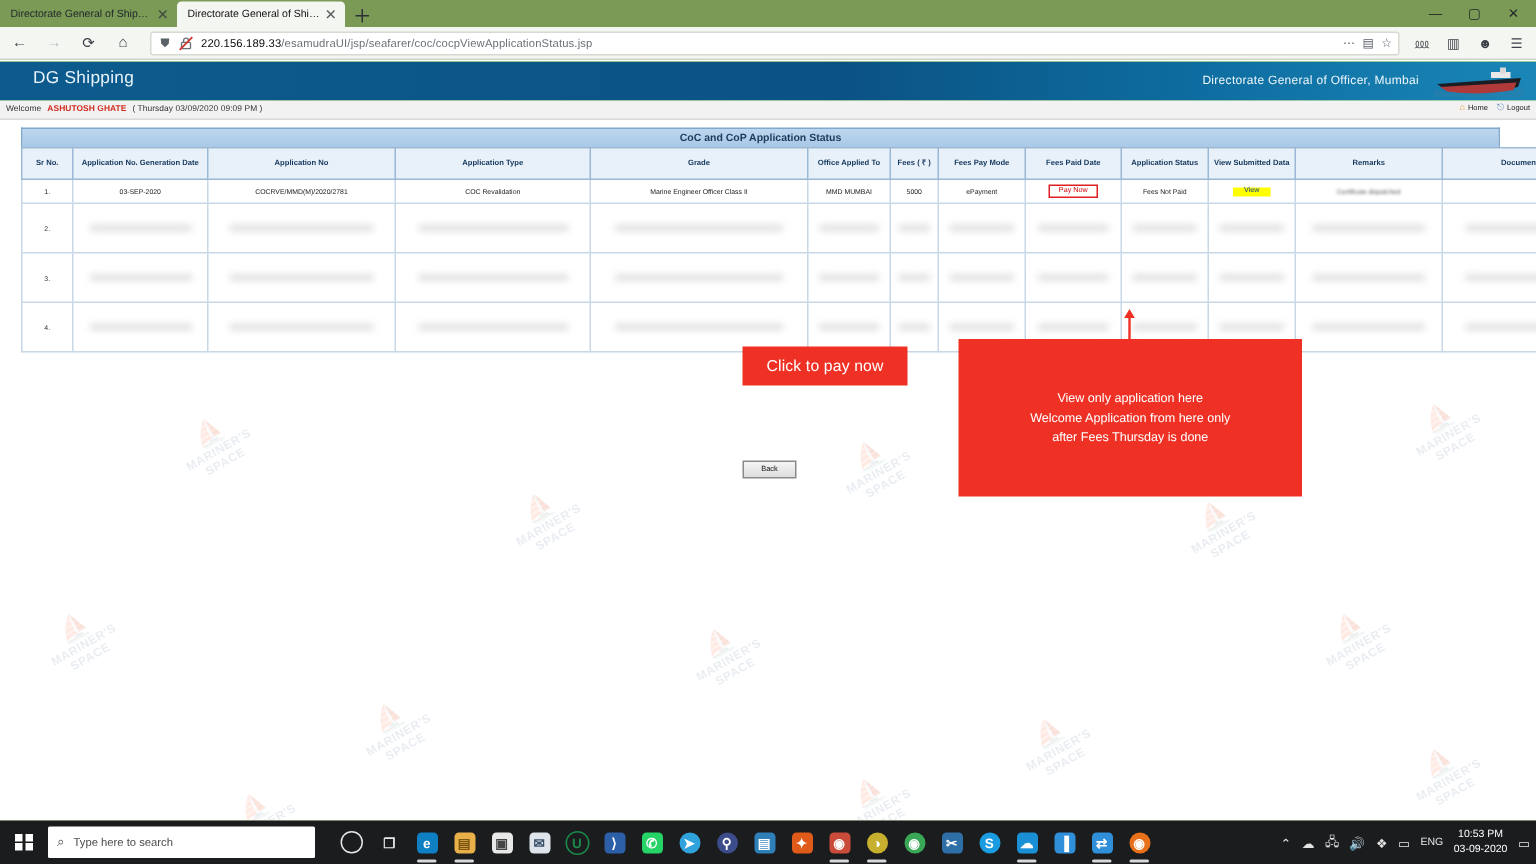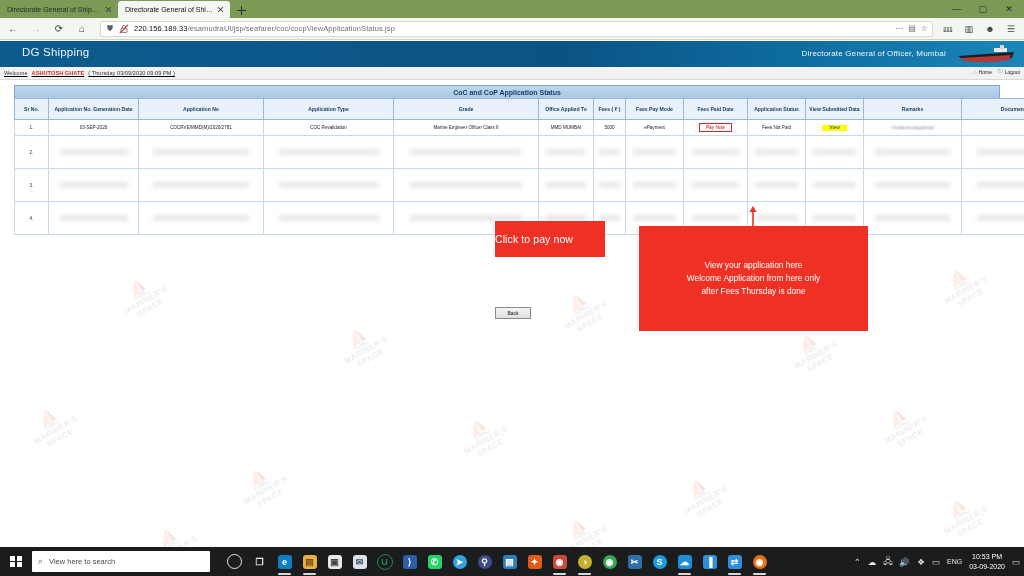--- a/index.html
+++ b/index.html
@@ -101,21 +101,21 @@
   .ub-ico { font-size: 8px; color: #5a6169; }
   .navbar-right { display: flex; align-items: center; gap: 3px; padding-right: 4px; }
   .nb-ico {
     width: 18px; height: 18px; display: flex; align-items: center;
     justify-content: center; font-size: 9px; color: #3a4046;
   }
 
   
   .page {
     position: absolute; left: 0; top: 41px; width: 1024px; height: 506px;
-    background: #84cc16; overflow: hidden; text-decoration: underline;
+    background: #84cc16; overflow: hidden;
   }
 
   .site-header {
     position: relative; width: 1024px; height: 26px;
     background: linear-gradient(to right, #0d5b8e 0%, #0b5384 55%, #0e6da0 78%, #1a86b8 100%);
     overflow: hidden;
   }
   .site-title {
     position: absolute; left: 22px; top: 5px;
     color: #e9f3fa; font-size: 11.5px; letter-spacing: .2px;
@@ -201,23 +201,23 @@
     width: 34px; height: 10px;
     background: linear-gradient(to bottom,#f4f4f4,#dedede);
     border: 1px solid #8a8a8a;
     font-size: 5px; color: #111;
     display: flex; align-items: center; justify-content: center;
     cursor: pointer;
   }
 
   
   .callout-pay {
-    position: absolute; left: 495px; top: 141px;
-    width: 110px; height: 36px; background: #ee3124;
-    display: flex; align-items: center; 
+    position: absolute; left: 495px; top: 151px;
+    width: 110px; height: 26px; background: #ee3124;
+    display: flex; align-items: center; justify-content: center;
     color: #ffffff; font-size: 10.5px; letter-spacing: .1px;
   }
   .callout-view {
     position: absolute; left: 639px; top: 146px;
     width: 229px; height: 105px; background: #ee3124;
     display: flex; align-items: center; justify-content: center;
     flex-direction: column;
     color: #ffffff; font-size: 8.4px; line-height: 13px; text-align: center;
   }
   .callout-arrow {
@@ -567,40 +567,40 @@
       <div class="callout-pay">
         <span>Click to pay now</span>
       </div>
 
       <svg class="callout-arrow" viewBox="0 0 10 22">
         <line x1="5" y1="22" x2="5" y2="5" stroke="#ee3124" stroke-width="1.6"></line>
         <polygon points="5,0 1.4,6 8.6,6" fill="#ee3124"></polygon>
       </svg>
 
       <div class="callout-view">
-        <span>View your application here</span>
+        <span>View only application here</span>
         <span>Welcome Application from here only</span>
         <span>after Fees Thursday is done</span>
       </div>
 
     </div>
   </div>
 
   <div class="taskbar">
     <div class="start-btn">
       <div class="win-logo">
         <span></span>
           <span></span>
           <span></span>
           <span></span>
       </div>
     </div>
     <div class="tb-search">
       <span class="mag">⌕</span>
-      <span class="tb-search-text">View here to search</span>
+      <span class="tb-search-text">Type here to search</span>
     </div>
     <div class="tb-icons">
       <div class="tb-ico">
           <span class="circle-ico"></span>
         </div>
       <div class="tb-ico">
           <span class="glyph" style="background:transparent;color:#e8e8e8;">❐</span>
         </div>
       <div class="tb-ico running">
           <span class="glyph" style="background:#0f7fc4;">e</span>

